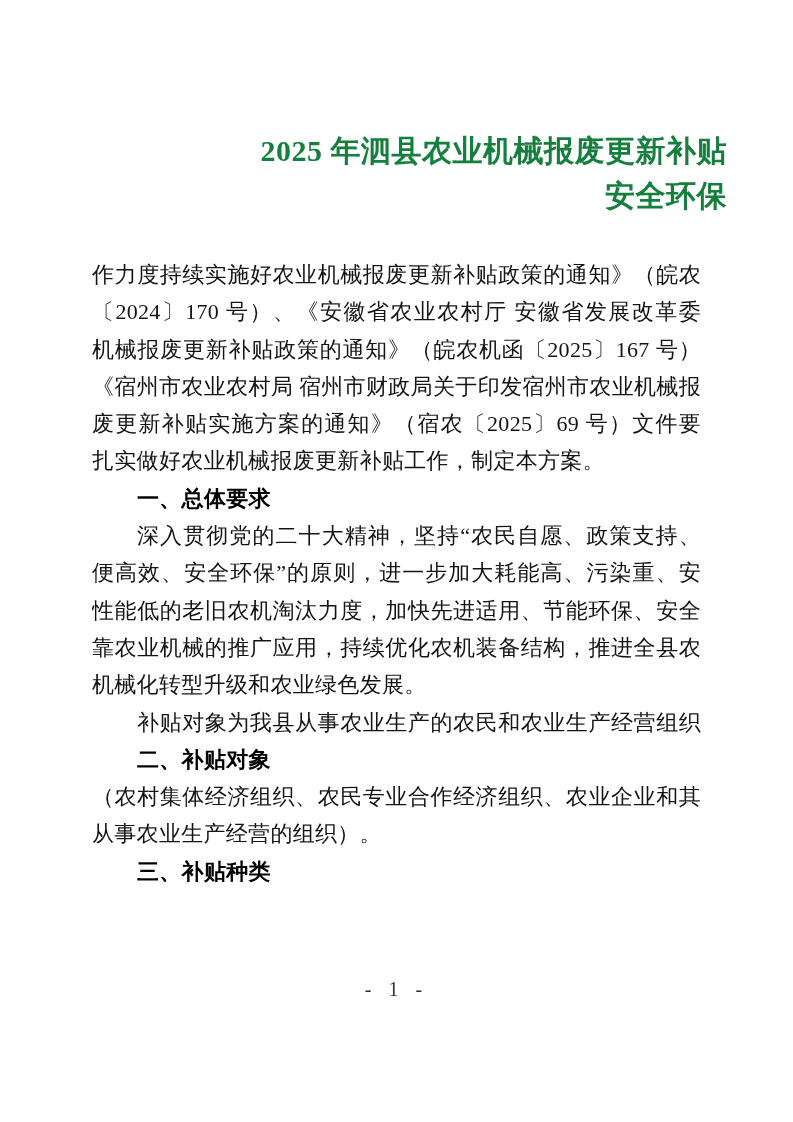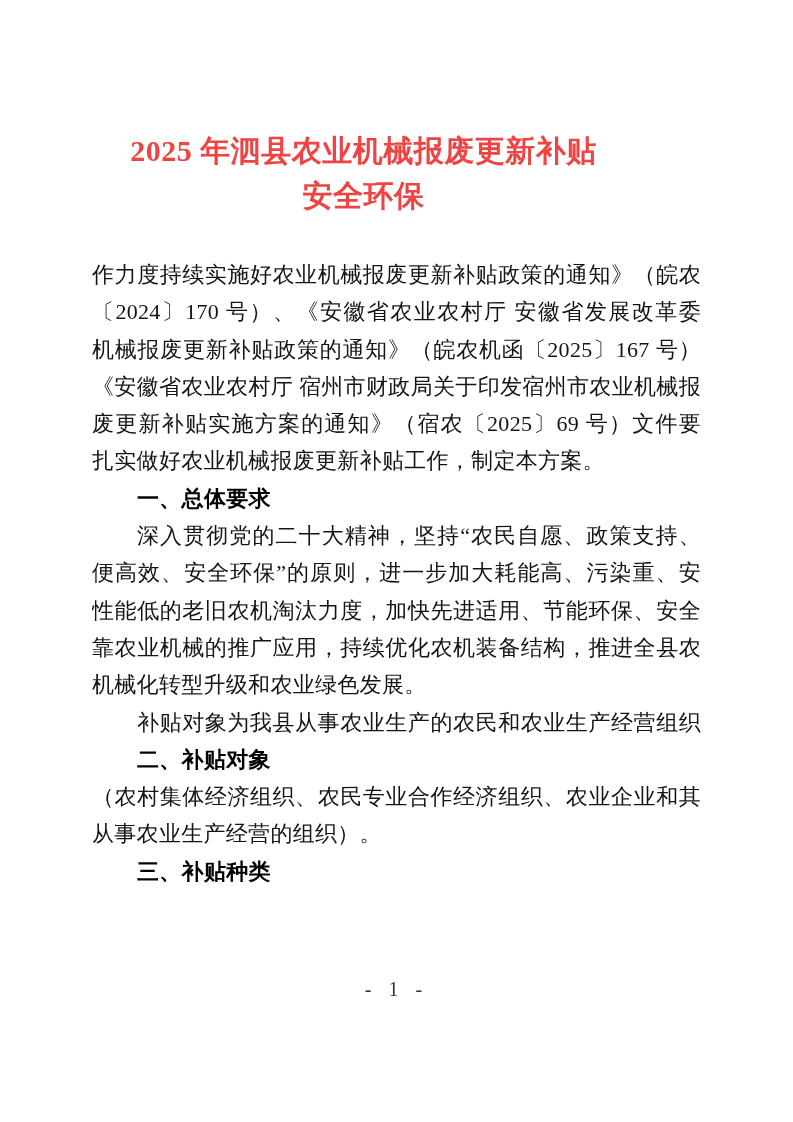--- a/index.html
+++ b/index.html
@@ -11,26 +11,26 @@
     background: #ffffff;
     font-family: "Liberation Serif", serif;
     color: #111111;
     overflow: hidden;
   }
   .doc-title {
     position: absolute;
     top: 128px;
     left: 0;
     width: 727px;
-    text-align: center;
+    text-align: right;
     font-family: "Liberation Serif", serif;
     font-weight: 700;
     font-size: 30px;
     line-height: 45px;
-    color: #ef4444;
+    color: #15803d;
     letter-spacing: 0.5px;
   }
   .doc-body {
     position: absolute;
     top: 256px;
     left: 92px;
     width: 609px;
   }
   .doc-line {
     height: 37.3px;
@@ -76,21 +76,21 @@
 
   <div class="doc-title">
     <div>2025 年泗县农业机械报废更新补贴</div>
     <div>安全环保</div>
   </div>
 
   <div class="doc-body">
       <div class="doc-line">作力度持续实施好农业机械报废更新补贴政策的通知》（皖农机</div>
       <div class="doc-line">〔2024〕170 号）、《安徽省农业农村厅 安徽省发展改革委 安</div>
       <div class="doc-line">机械报废更新补贴政策的通知》（皖农机函〔2025〕167 号）和</div>
-      <div class="doc-line">《安徽省农业农村厅 宿州市财政局关于印发宿州市农业机械报</div>
+      <div class="doc-line">《宿州市农业农村局 宿州市财政局关于印发宿州市农业机械报</div>
       <div class="doc-line">废更新补贴实施方案的通知》（宿农〔2025〕69 号）文件要求，</div>
       <div class="doc-line no-stretch">扎实做好农业机械报废更新补贴工作，制定本方案。</div>
       <div class="doc-line heading">一、总体要求</div>
       <div class="doc-line indent">深入贯彻党的二十大精神，坚持“农民自愿、政策支持、方</div>
       <div class="doc-line">便高效、安全环保”的原则，进一步加大耗能高、污染重、安全</div>
       <div class="doc-line">性能低的老旧农机淘汰力度，加快先进适用、节能环保、安全可</div>
       <div class="doc-line">靠农业机械的推广应用，持续优化农机装备结构，推进全县农业</div>
       <div class="doc-line no-stretch">机械化转型升级和农业绿色发展。</div>
       <div class="doc-line indent">补贴对象为我县从事农业生产的农民和农业生产经营组织</div>
       <div class="doc-line heading">二、补贴对象</div>

